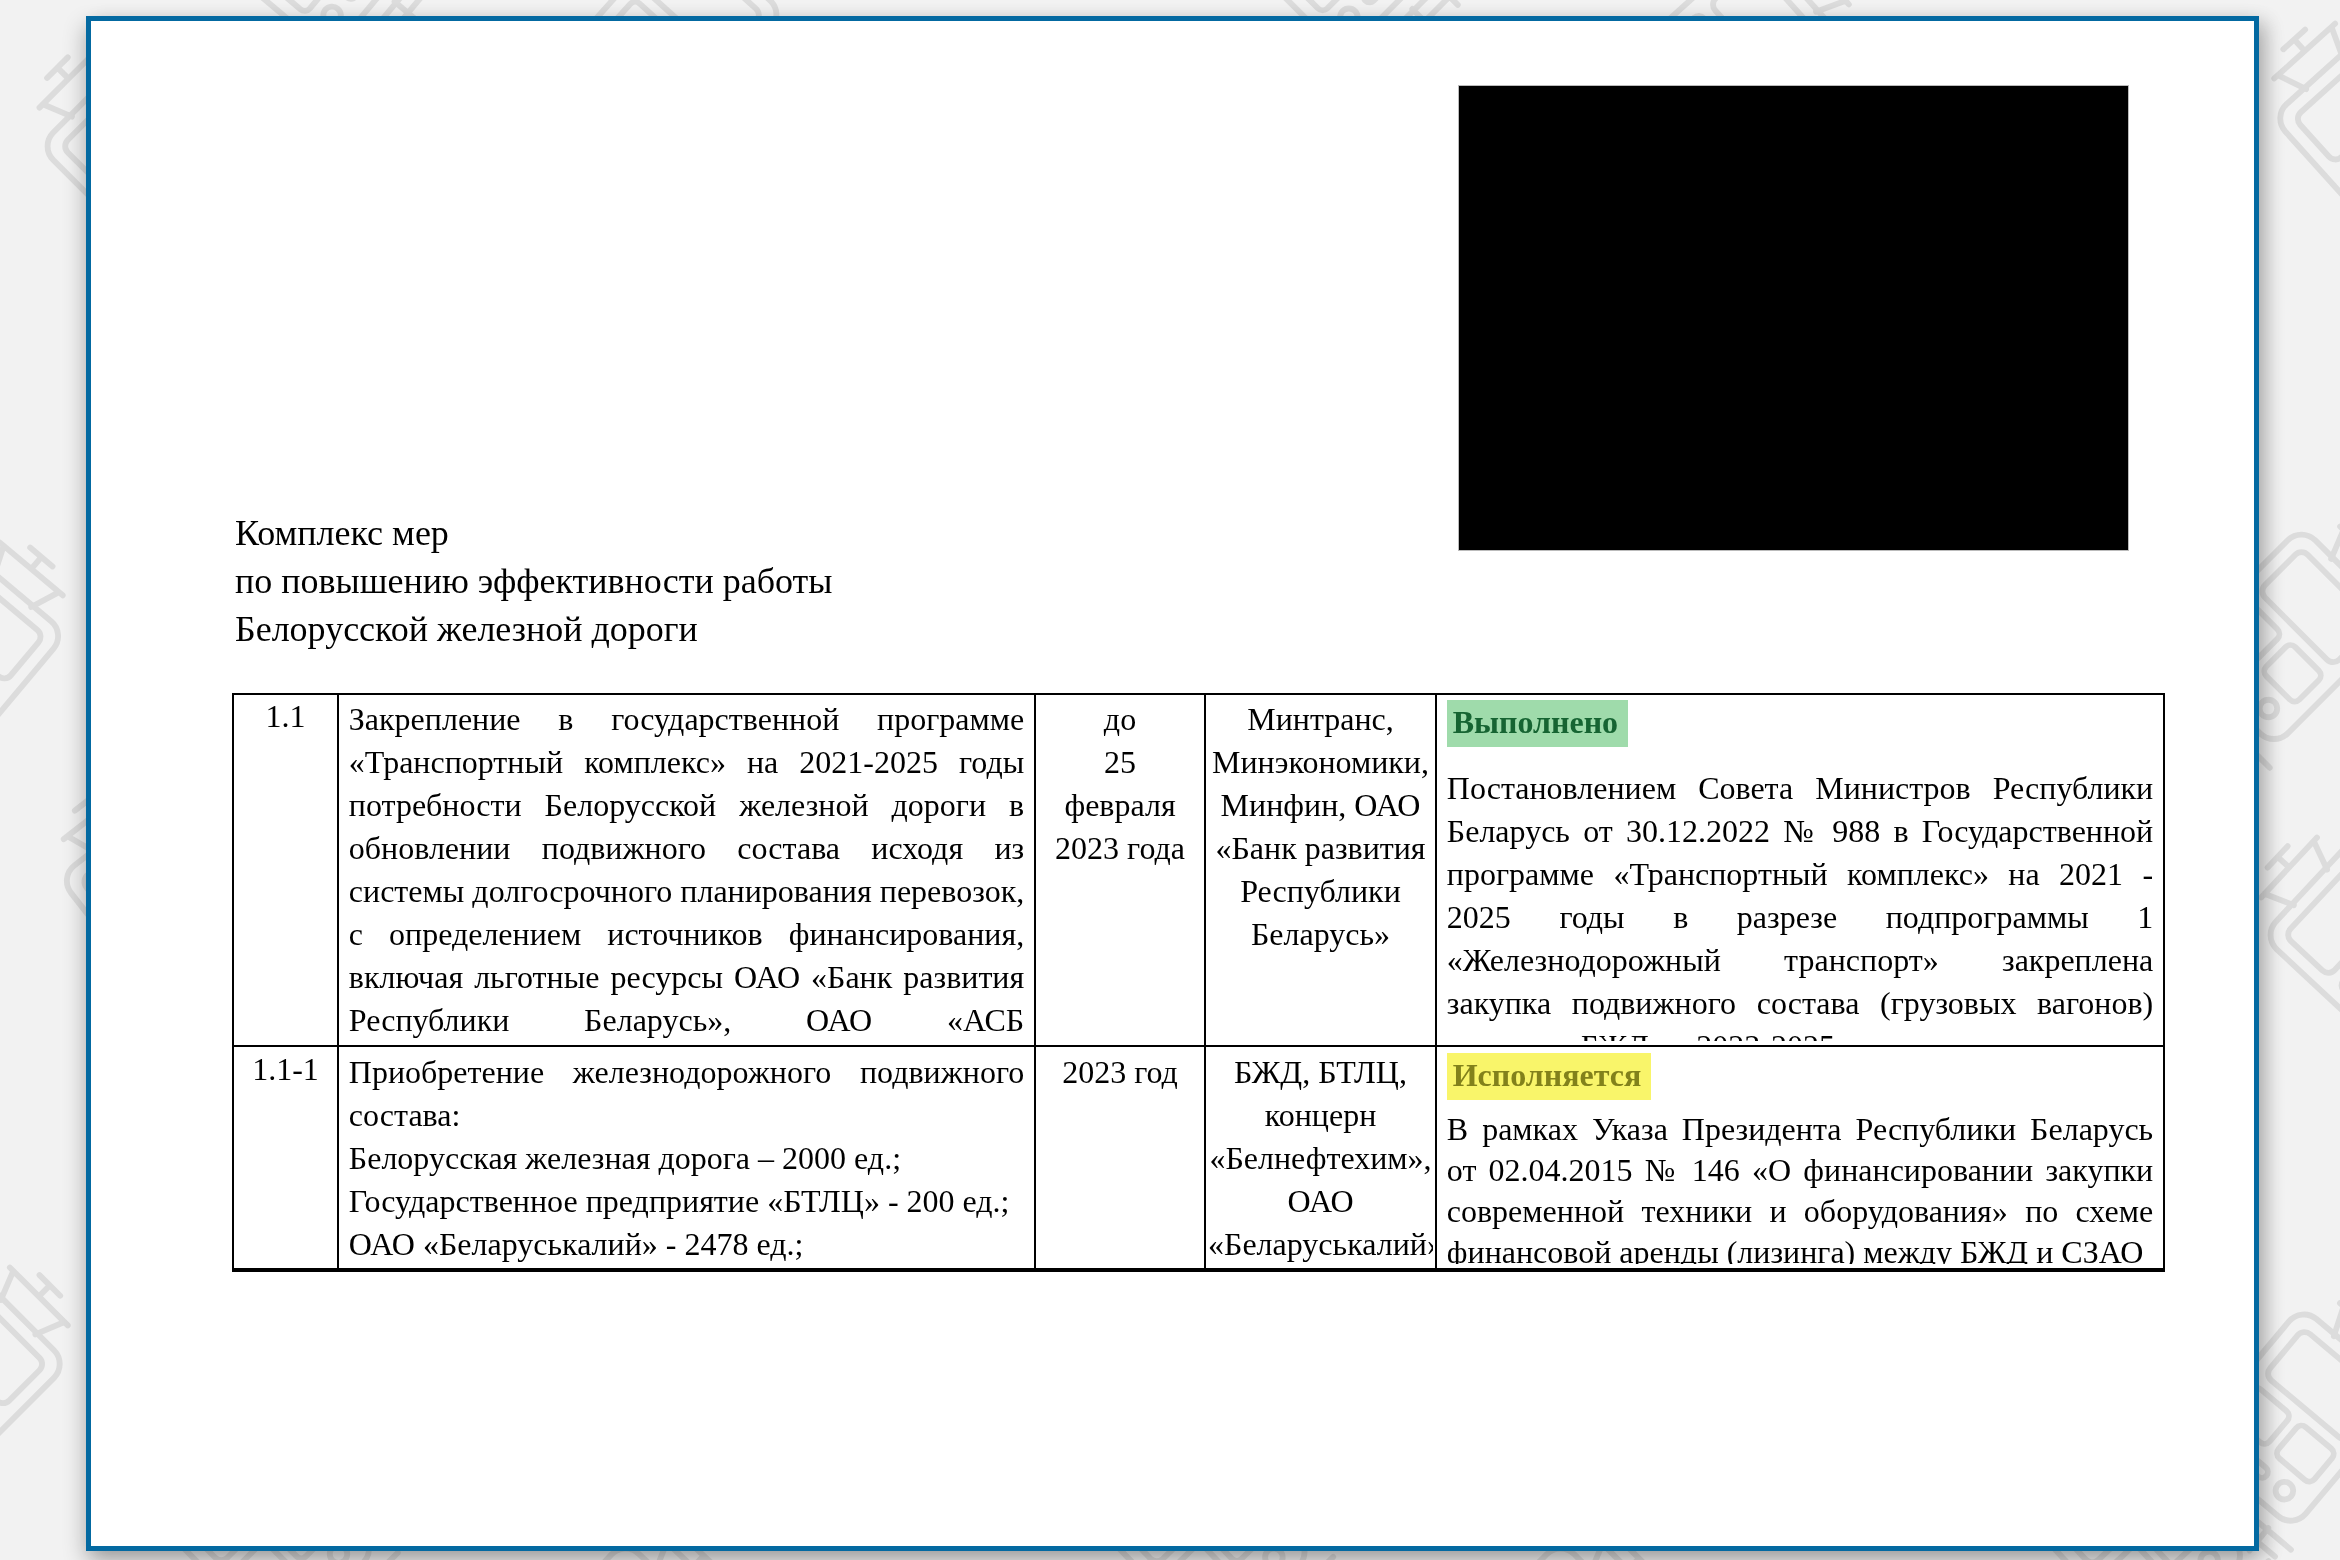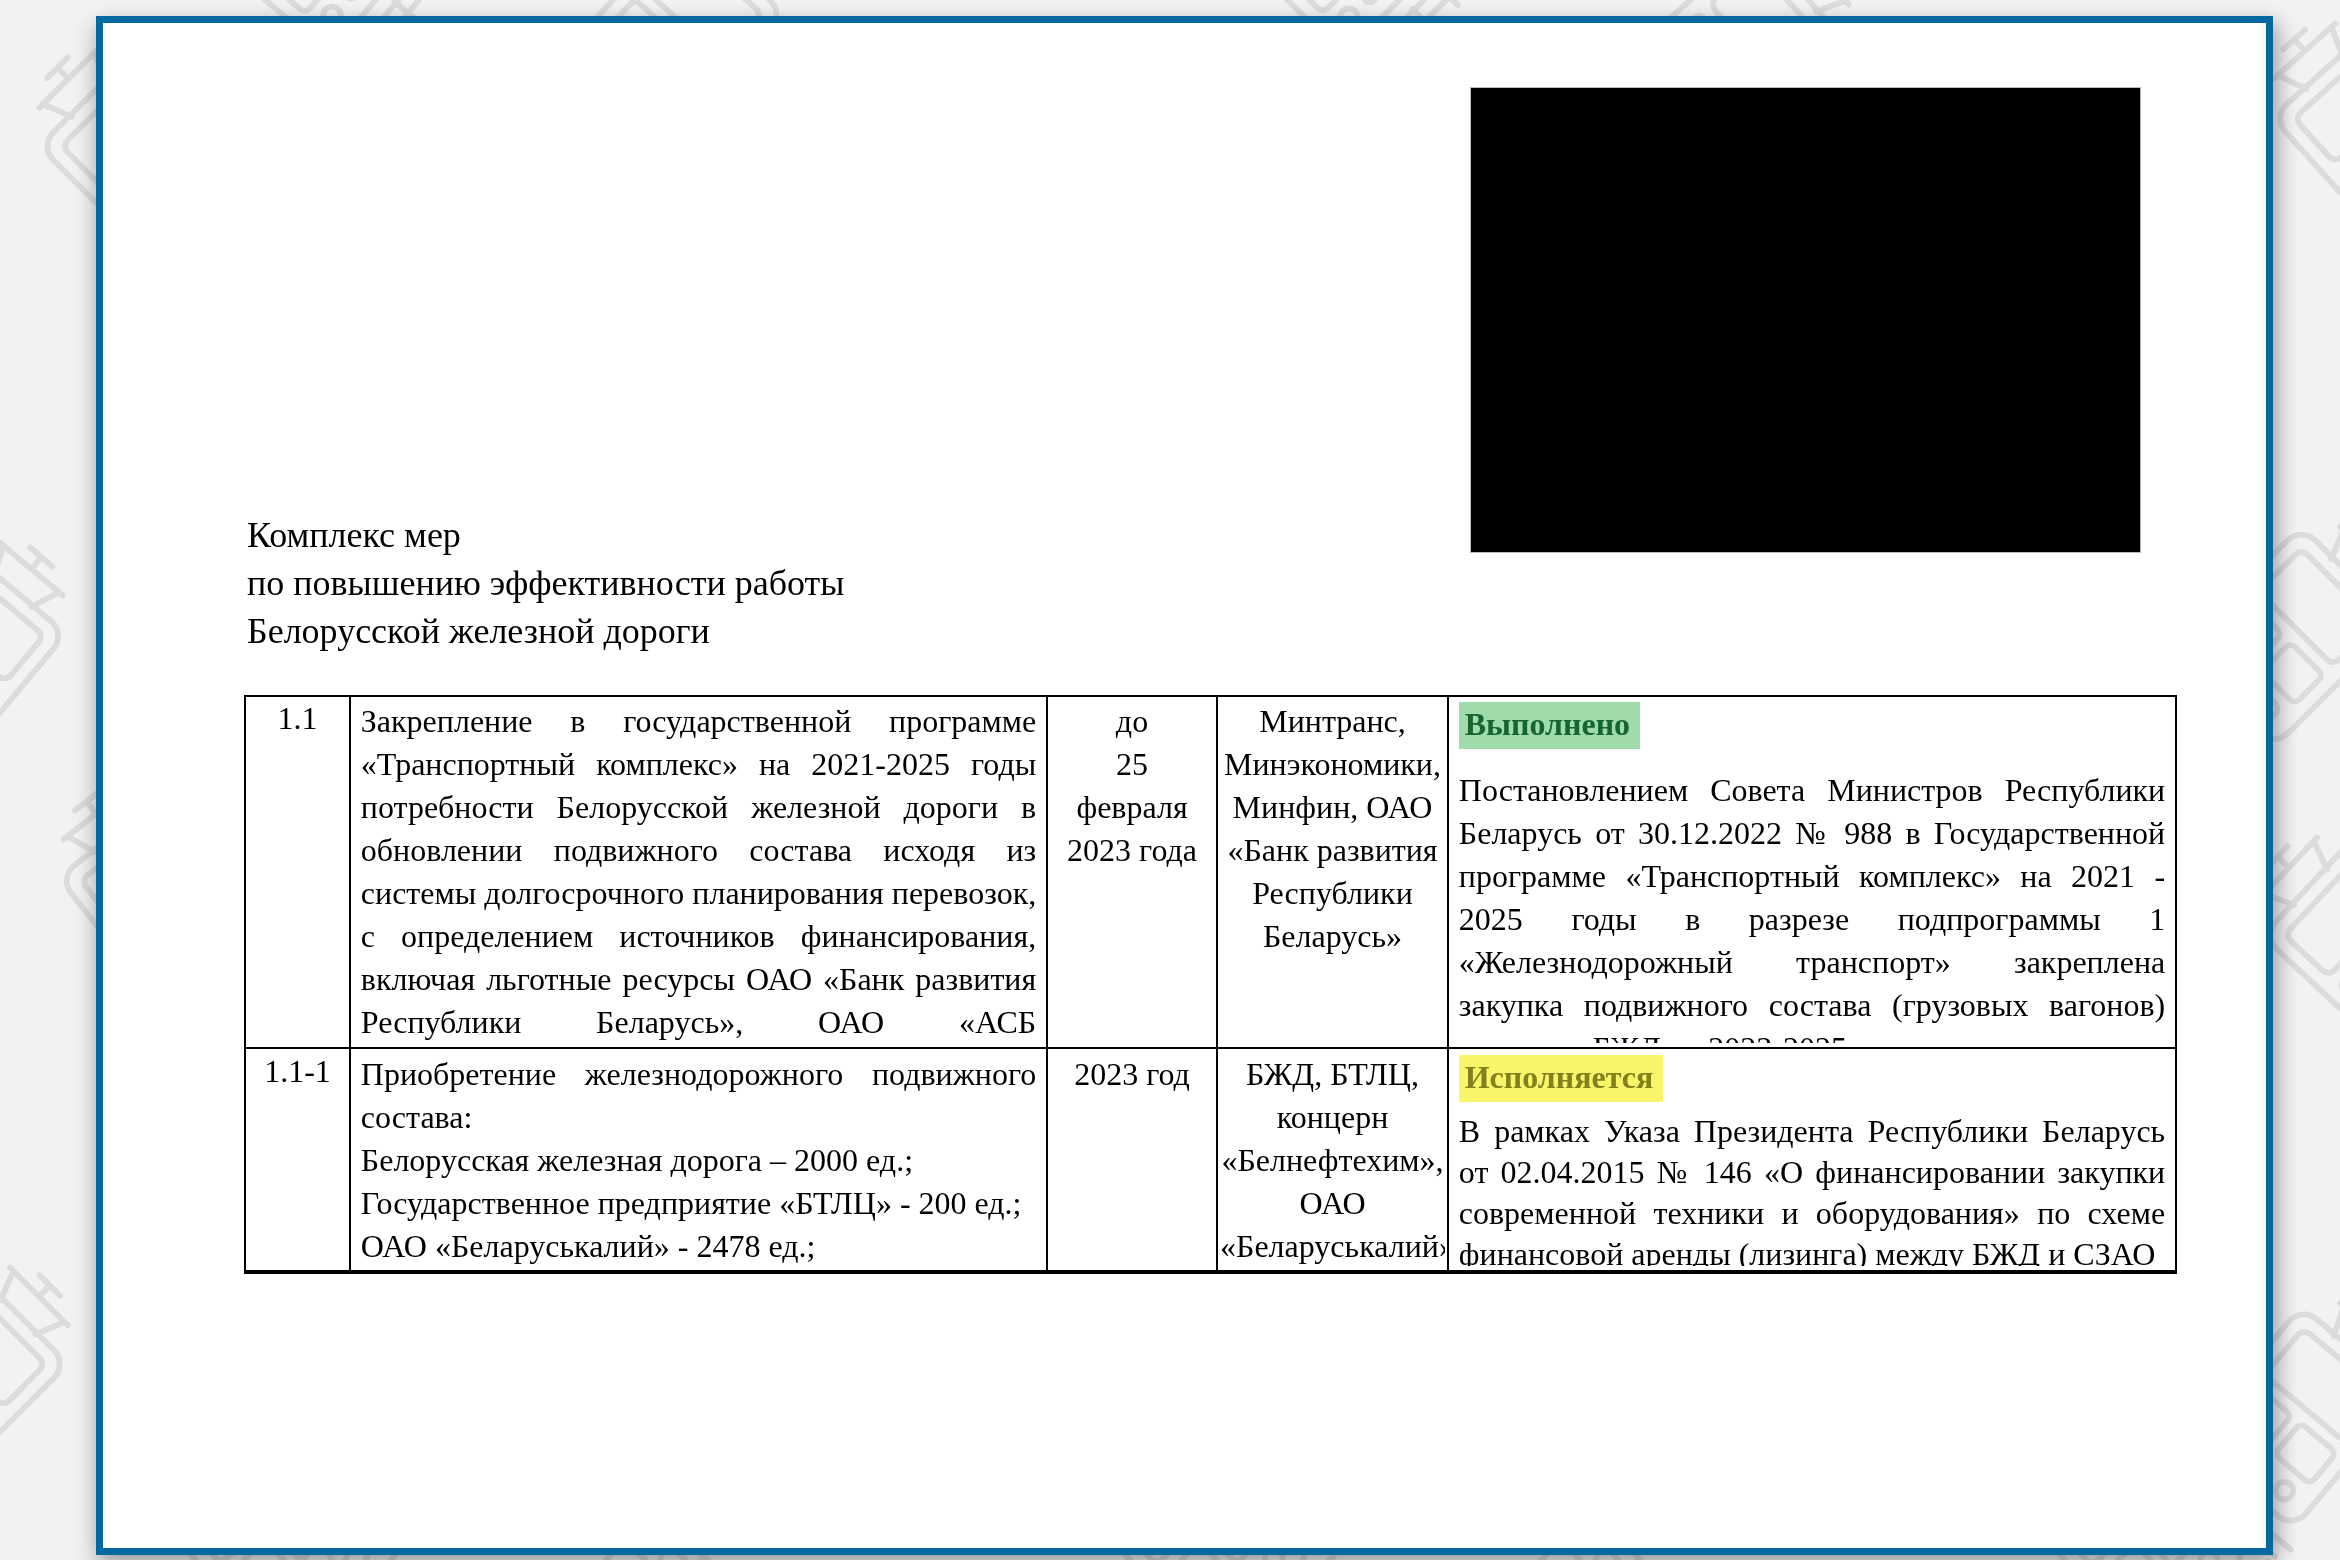--- a/index.html
+++ b/index.html
@@ -9,24 +9,24 @@
     font-family: "Liberation Serif", "DejaVu Serif", serif;
     color: #000;
   }
   #root { position: relative; width: 2341px; height: 1560px; overflow: hidden; }
 
   
   #bg-pattern { position: absolute; left: 0; top: 0; }
 
   
   .page {
-    position: absolute; left: 96px; top: 15.6px;
+    position: absolute; left: 86px; top: 15.6px;
     width: 2163px; height: 1525px;
     background: #ffffff;
-    border: 7px solid #0369a1;
+    border: 5px solid #0369a1;
     box-shadow: 0 9.8px 21.5px rgba(0,0,0,0.30), 9.8px 3.9px 17.6px rgba(0,0,0,0.12);
   }
 
   .redacted {
     position: absolute; left: 1368px; top: 65px;
     width: 669px; height: 464px;
     background: #000;
     outline: 1px solid #bbb;
   }
 

